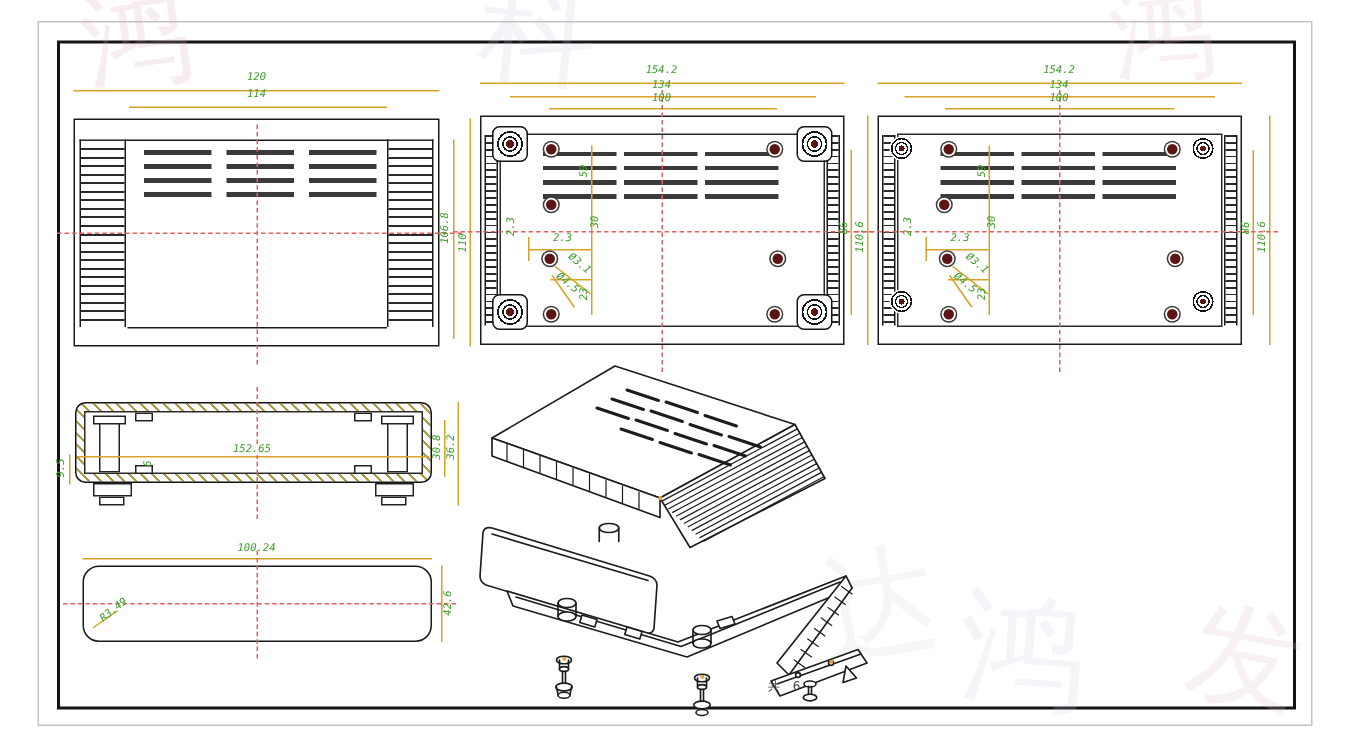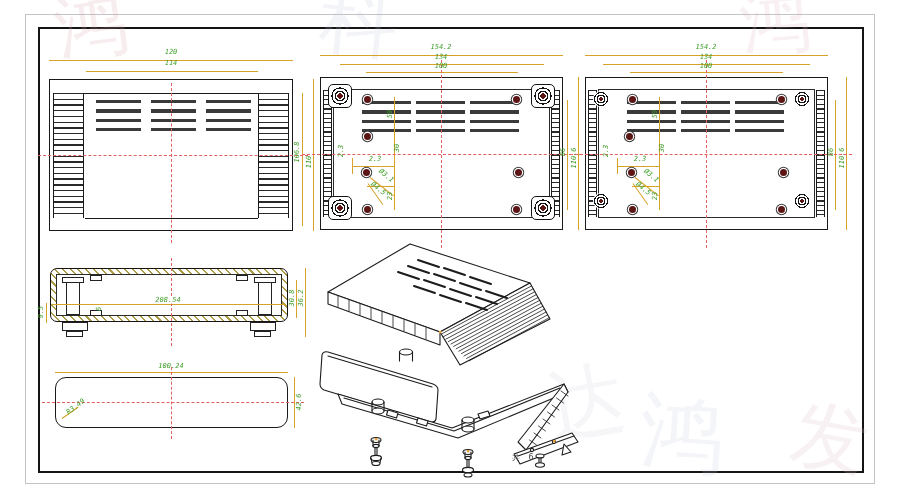--- a/index.html
+++ b/index.html
@@ -201,21 +201,21 @@
   <div class="part" style="left:236px;top:275px;width:12px;height:6px;"></div>
   <div class="part" style="left:90px;top:310px;width:12px;height:6px;"></div>
   <div class="part" style="left:236px;top:310px;width:12px;height:6px;"></div>
   <div class="part" style="left:62px;top:322px;width:26px;height:9px;"></div>
   <div class="part" style="left:66px;top:331px;width:17px;height:6px;"></div>
   <div class="part" style="left:250px;top:322px;width:26px;height:9px;"></div>
   <div class="part" style="left:254px;top:331px;width:17px;height:6px;"></div>
 
   <div class="cl-v" style="left:171px;top:258px;height:88px;"></div>
   <div class="gl-h" style="left:52px;top:304px;width:234px;"></div>
-  <span class="dimt bg" style="left:168px;top:300px;">208.54</span>
+  <span class="dimt bg" style="left:168px;top:300px;">152.65</span>
 
   <div class="gl-v" style="left:46px;top:303px;height:20px;"></div>
   <span class="dimt v" style="left:41px;top:312px;">9.5</span>
   <span class="dimt v" style="left:99px;top:309px;">6</span>
 
   <div class="gl-v" style="left:296px;top:280px;height:38px;"></div>
   <div class="gl-v" style="left:305px;top:268px;height:69px;"></div>
   <span class="dimt v" style="left:292px;top:298px;">30.8</span>
   <span class="dimt v" style="left:301px;top:298px;">36.2</span>
 </div>

